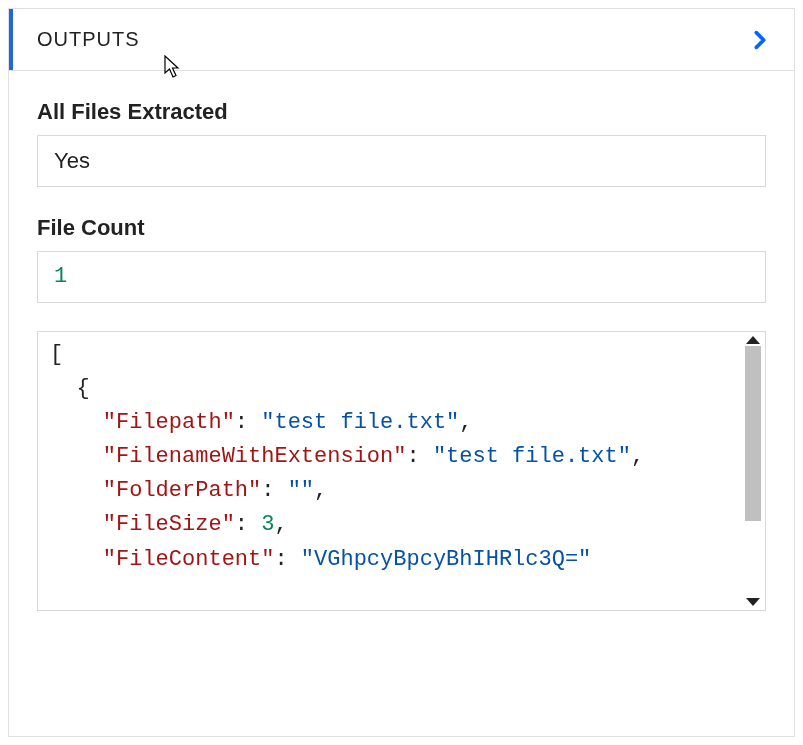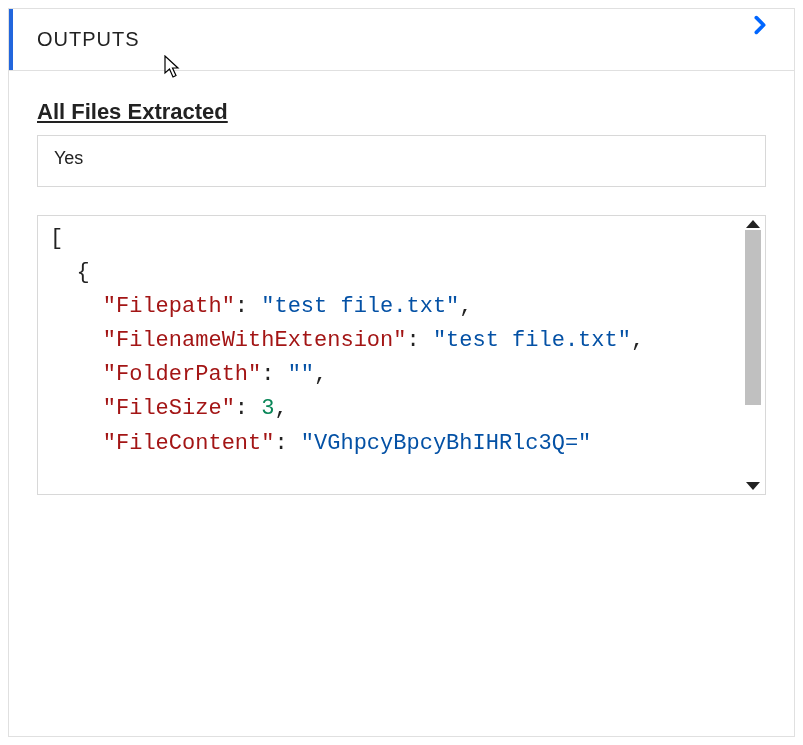--- a/index.html
+++ b/index.html
@@ -16,20 +16,21 @@
     }
     .panel {
       border: 1px solid #e0e0e0;
       background: #ffffff;
       margin: 8px;
       width: 787px;
       height: 729px;
     }
     .header {
       display: flex;
+      align-items: center;
       justify-content: space-between;
       padding: 0 18px 0 0;
       height: 62px;
       border-bottom: 1px solid #e0e0e0;
       position: relative;
     }
     .header-left {
       display: flex;
       align-items: center;
       height: 100%;
@@ -71,26 +72,25 @@
       padding: 28px 28px 0 28px;
     }
     .field {
       margin-bottom: 28px;
     }
     .field-label {
       font-size: 22px;
       font-weight: 600;
       color: #222222;
       margin-bottom: 10px;
-      text-decoration: underline;
     }
     .field-box {
       border: 1px solid #d8d8d8;
       padding: 12px 16px;
-      font-size: 18px;
+      font-size: 22px;
       font-weight: 400;
       color: #222222;
       background: #ffffff;
       min-height: 52px;
     }
     .field-box.number {
       color: #098658;
       font-family: Consolas, "Courier New", monospace;
     }
     .json-container {
@@ -178,20 +178,24 @@
     </svg>
   </div>
 
   <div class="content">
 
     <div class="field">
       <div class="field-label">All Files Extracted</div>
       <div class="field-box">Yes</div>
     </div>
 
+    <div class="field">
+      <div class="field-label">File Count</div>
+      <div class="field-box number">1</div>
+    </div>
 
     <div class="field">
       <div class="json-container"><span class="punct">[</span>
 <span class="punct">  {</span>
 <span class="punct">    </span><span class="key">"Filepath"</span><span class="punct">: </span><span class="string">"test file.txt"</span><span class="punct">,</span>
 <span class="punct">    </span><span class="key">"FilenameWithExtension"</span><span class="punct">: </span><span class="string">"test file.txt"</span><span class="punct">,</span>
 <span class="punct">    </span><span class="key">"FolderPath"</span><span class="punct">: </span><span class="string">""</span><span class="punct">,</span>
 <span class="punct">    </span><span class="key">"FileSize"</span><span class="punct">: </span><span class="number">3</span><span class="punct">,</span>
 <span class="punct">    </span><span class="key">"FileContent"</span><span class="punct">: </span><span class="string">"VGhpcyBpcyBhIHRlc3Q="</span>
         <div class="json-scrollbar">

